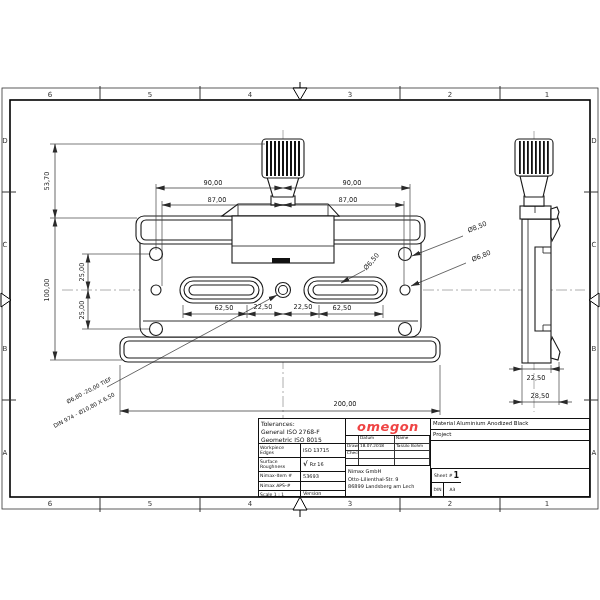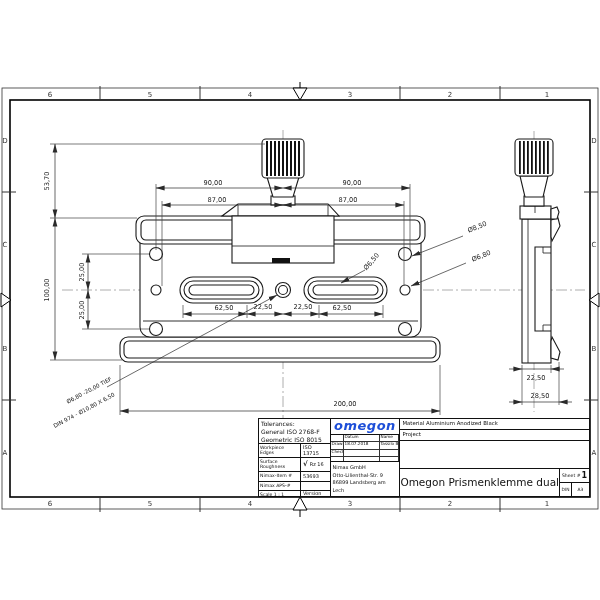--- a/index.html
+++ b/index.html
@@ -300,21 +300,21 @@
       <div class="rp-label">Nimax APS-#</div>
       <div class="rp-val"></div>
     </div>
     <div class="cell rowpair lastrow">
       <div class="rp-label">Scale 1 : 1</div>
       <div class="rp-val">Version</div>
     </div>
   </div>
 
   <div class="tb-col col2">
-    <div class="cell logo-cell" id="logo" style="color: #1d4ed8;">omegon</div>
+    <div class="cell logo-cell" id="logo" style="color: #ef4444;">omegon</div>
     <div class="cell apptable">
       <div></div>
       <div>Datum</div>
       <div>Name</div>
       <div>Drawing</div>
       <div>18.07.2018</div>
       <div>Tassilo Bohm</div>
       <div>Check</div>
       <div></div>
       <div></div>
@@ -327,21 +327,20 @@
       <div>Otto-Lilienthal-Str. 9</div>
       <div>86899 Landsberg am Lech</div>
     </div>
   </div>
 
   <div class="tb-col col3">
     <div class="cell matrow">Material Aluminium Anodized Black</div>
     <div class="cell projrow">Project</div>
     <div class="spacer"></div>
     <div class="titlerow">
-      <div class="dtitle">Omegon Prismenklemme dual</div>
       <div class="sheetbox">
         <div class="sheettop">
           <span>Sheet #</span>
           <span class="sheetnum">1</span>
         </div>
         <div class="dinrow">
           <span class="din-l">DIN</span>
           <span class="din-r">A3</span>
         </div>
       </div>

